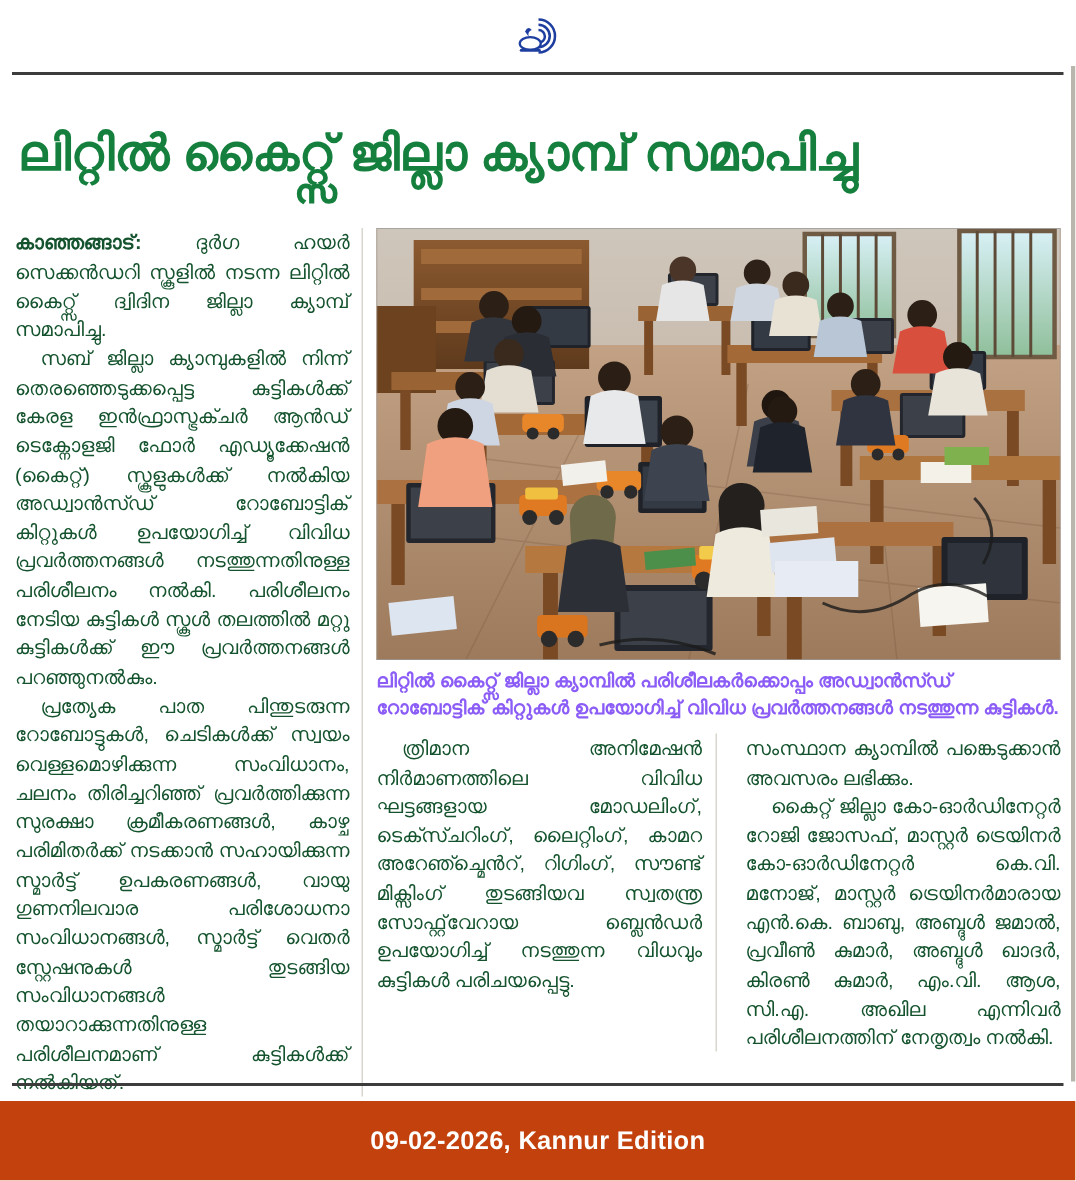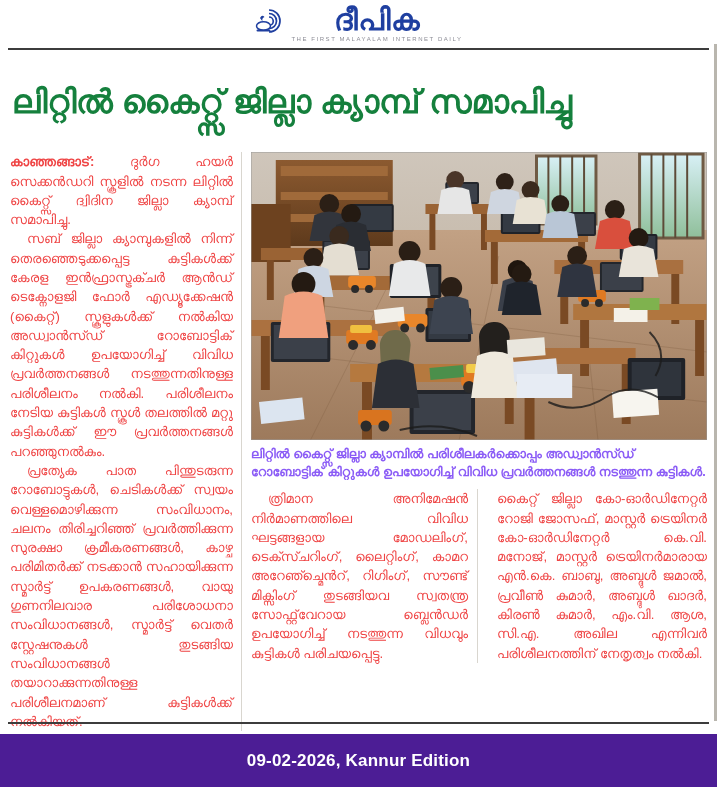--- a/index.html
+++ b/index.html
@@ -88,21 +88,21 @@
   }
   .col-right-area {
     flex: 1 1 auto;
     padding-left: 9px;
     box-sizing: border-box;
   }
 
   .para {
     font-size: 13.2px;
     line-height: 19.3px;
-    color: #ef4444;
+    color: #14532d;
     text-align: justify;
     margin: 0 0 0 0;
     word-spacing: -0.3px;
   }
   .para + .para { text-indent: 17px; }
   .dateline { font-weight: bold; }
 
   
   .photo {
     width: 100%;
@@ -150,21 +150,21 @@
     background: #3c3c3c;
   }
 
   
   .footer {
     position: absolute;
     left: 0;
     right: 0;
     bottom: 0;
     height: 53px;
-    background: #4c1d95;
+    background: #c2410c;
     display: flex;
     align-items: center;
     justify-content: center;
   }
   .footer-text {
     color: #ffffff;
     font-size: 17px;
     font-weight: bold;
     letter-spacing: 0.2px;
   }
@@ -185,24 +185,20 @@
     <svg class="lamp-icon" viewBox="0 0 60 60">
       <g fill="none" stroke="#1f3fa0" stroke-width="3.4">
         <path d="M30 8 A22 22 0 0 1 30 52"></path>
         <path d="M30 15 A15 15 0 0 1 30 45"></path>
         <path d="M30 22 A8.5 8.5 0 0 1 30 39"></path>
       </g>
       <ellipse cx="19" cy="40" rx="14" ry="8.5" fill="#ffffff" stroke="#1f3fa0" stroke-width="3"></ellipse>
       <path d="M12 24 q4 -8 9 -2 q-6 2 -4 9 z" fill="#1f3fa0"></path>
       <rect x="5" y="47" width="28" height="4" rx="2" fill="#1f3fa0"></rect>
     </svg>
-    <div class="wordmark-wrap">
-      <div class="wordmark">ദീപിക</div>
-      <div class="tagline">THE FIRST MALAYALAM INTERNET DAILY</div>
-    </div>
   </div>
 </div>
 
 <div class="rule-top"></div>
 
 <h1 class="headline">ലിറ്റില്‍ കൈറ്റ്സ് ജില്ലാ ക്യാമ്പ് സമാപിച്ചു</h1>
 
 <div class="content">
 
   <div class="col-left">
@@ -477,20 +473,21 @@
       </svg>
     </div>
 
     <div class="caption">ലിറ്റില്‍ കൈറ്റ്സ് ജില്ലാ ക്യാമ്പില്‍ പരിശീലകര്‍ക്കൊപ്പം അഡ്വാന്‍സ്ഡ് റോബോട്ടിക് കിറ്റുകള്‍ ഉപയോഗിച്ച് വിവിധ പ്രവര്‍ത്തനങ്ങള്‍ നടത്തുന്ന കുട്ടികള്‍.</div>
 
     <div class="lower-cols">
       <div class="lower-col c2">
         <p class="para" style="text-indent:17px">ത്രിമാന അനിമേഷന്‍ നിര്‍മാണത്തിലെ വിവിധ ഘട്ടങ്ങളായ മോഡലിംഗ്, ടെക്സ്ചറിംഗ്, ലൈറ്റിംഗ്, കാമറ അറേഞ്ച്മെന്‍റ്, റിഗിംഗ്, സൗണ്ട് മിക്സിംഗ് തുടങ്ങിയവ സ്വതന്ത്ര സോഫ്റ്റ്‌വേറായ ബ്ലെന്‍ഡര്‍ ഉപയോഗിച്ച് നടത്തുന്ന വിധവും കുട്ടികള്‍ പരിചയപ്പെട്ടു.</p>
       </div>
       <div class="lower-col c3">
+        <p class="para">സംസ്ഥാന ക്യാമ്പില്‍ പങ്കെടുക്കാന്‍ അവസരം ലഭിക്കും.</p>
         <p class="para">കൈറ്റ് ജില്ലാ കോ-ഓര്‍ഡിനേറ്റര്‍ റോജി ജോസഫ്, മാസ്റ്റര്‍ ട്രെയിനര്‍ കോ-ഓര്‍ഡിനേറ്റര്‍ കെ.വി. മനോജ്, മാസ്റ്റര്‍ ട്രെയിനര്‍മാരായ എന്‍.കെ. ബാബു, അബ്ദുള്‍ ജമാല്‍, പ്രവീണ്‍ കുമാര്‍, അബ്ദുള്‍ ഖാദര്‍, കിരണ്‍ കുമാര്‍, എം.വി. ആശ, സി.എ. അഖില എന്നിവര്‍ പരിശീലനത്തിന് നേതൃത്വം നല്‍കി.</p>
       </div>
     </div>
 
   </div>
 </div>
 
 <div class="edge-right"></div>
 <div class="rule-bottom"></div>
 

